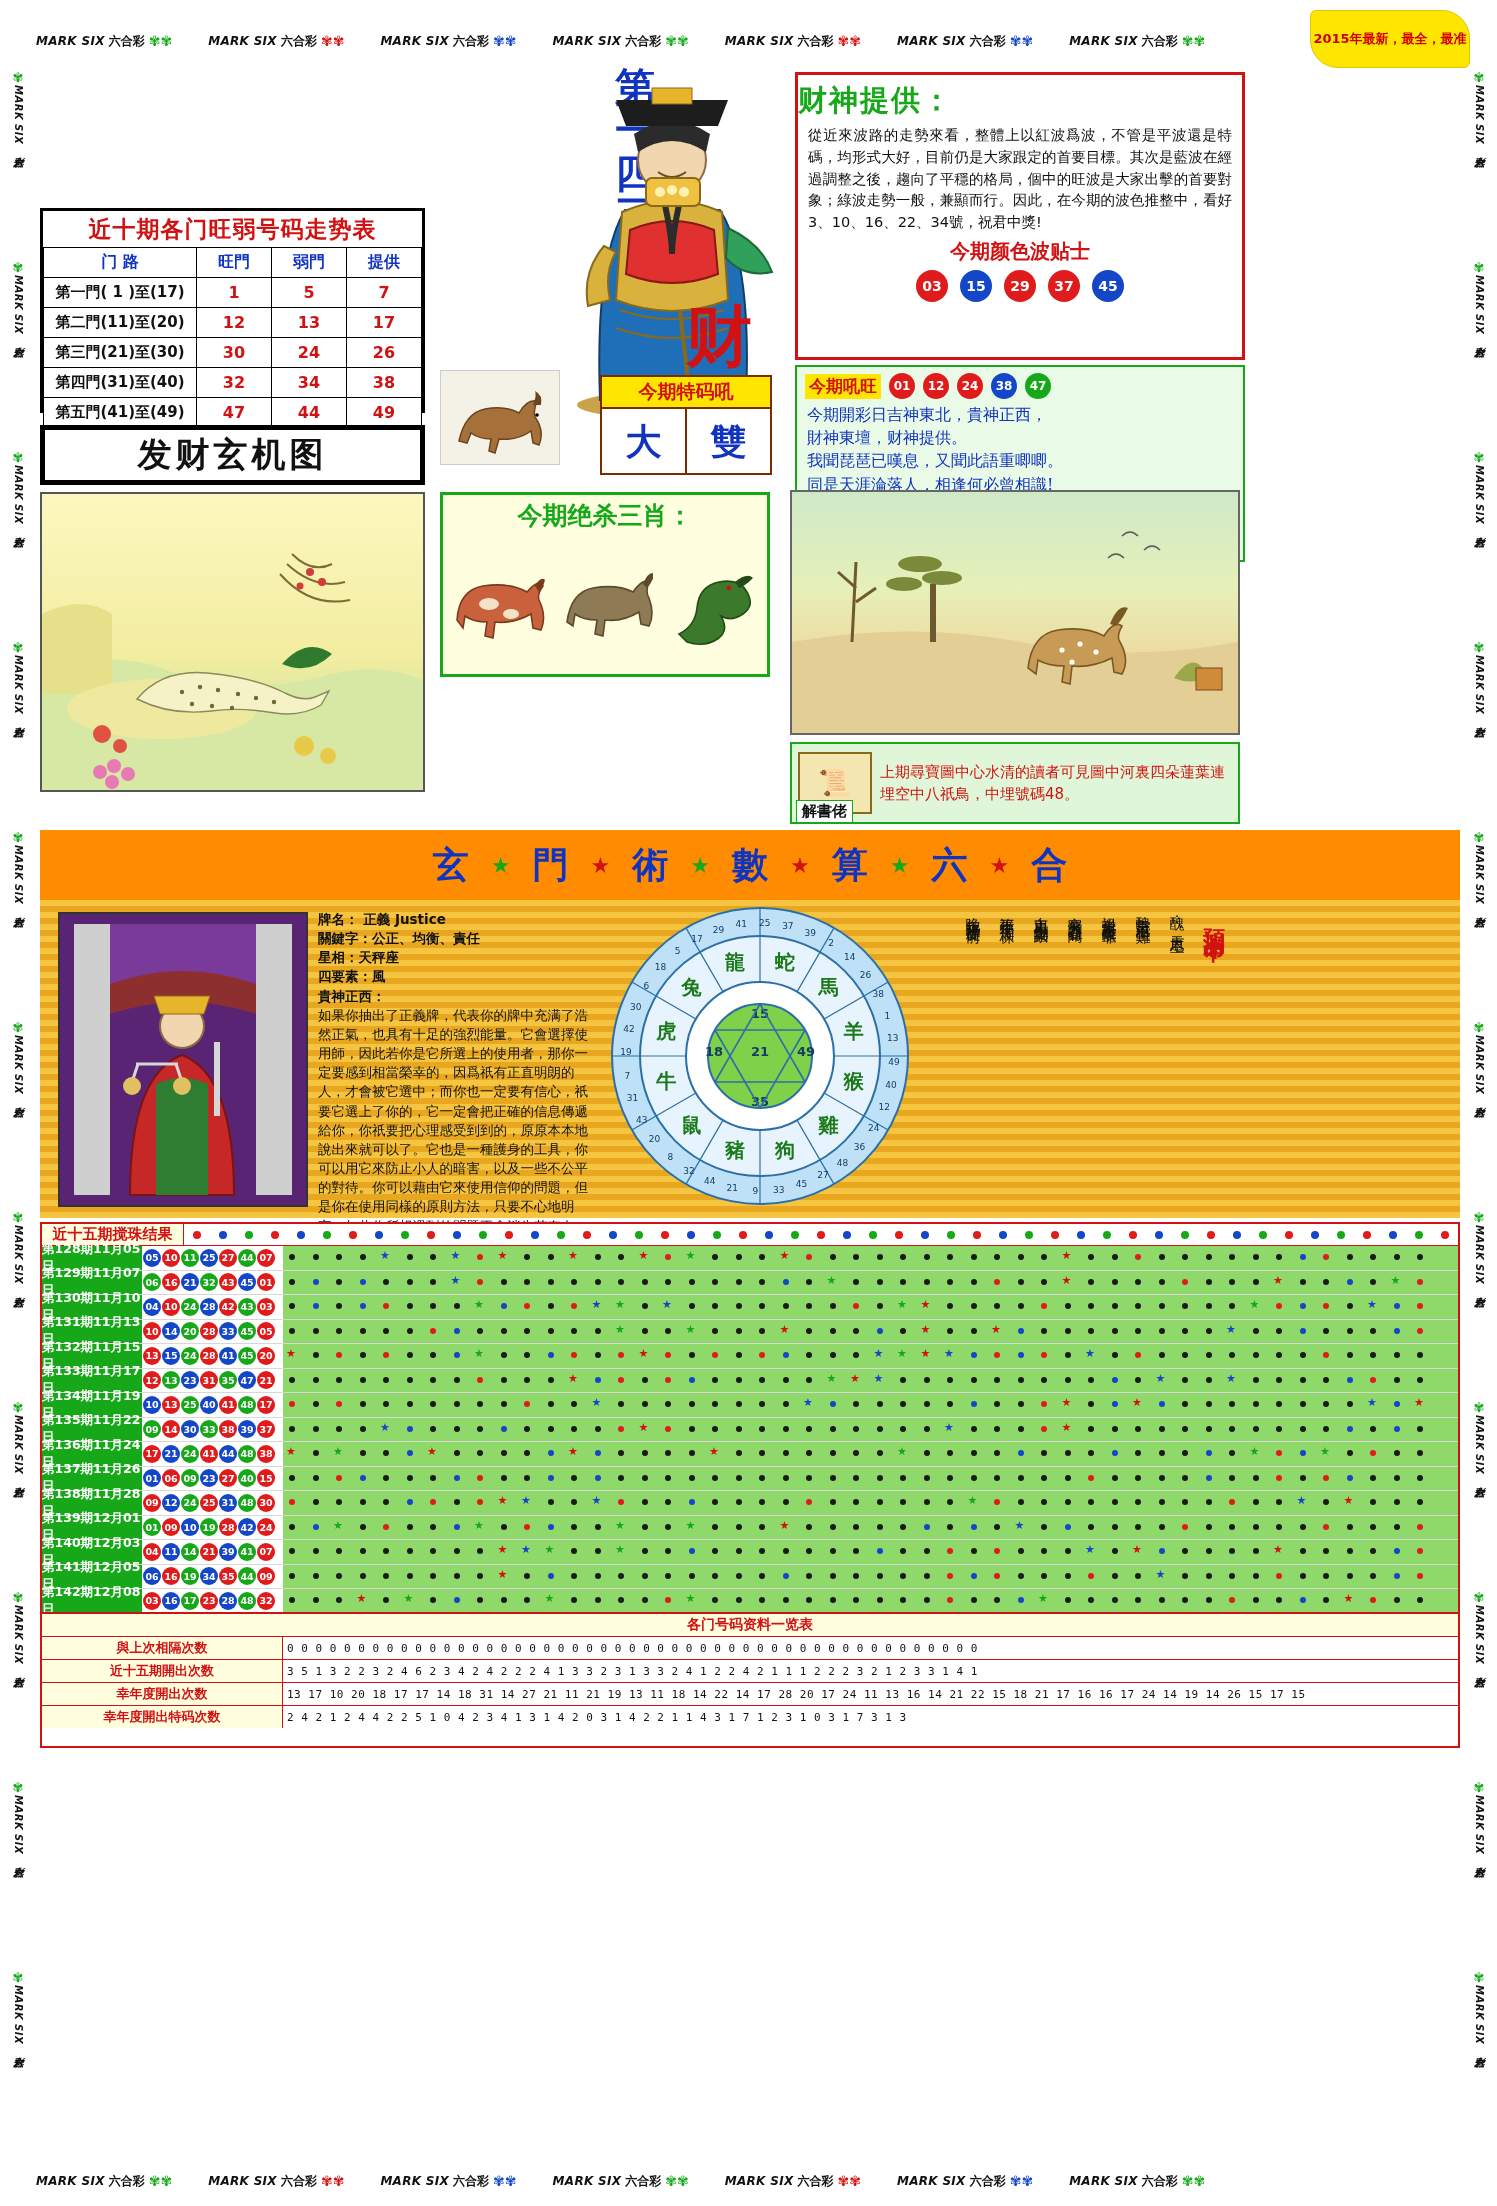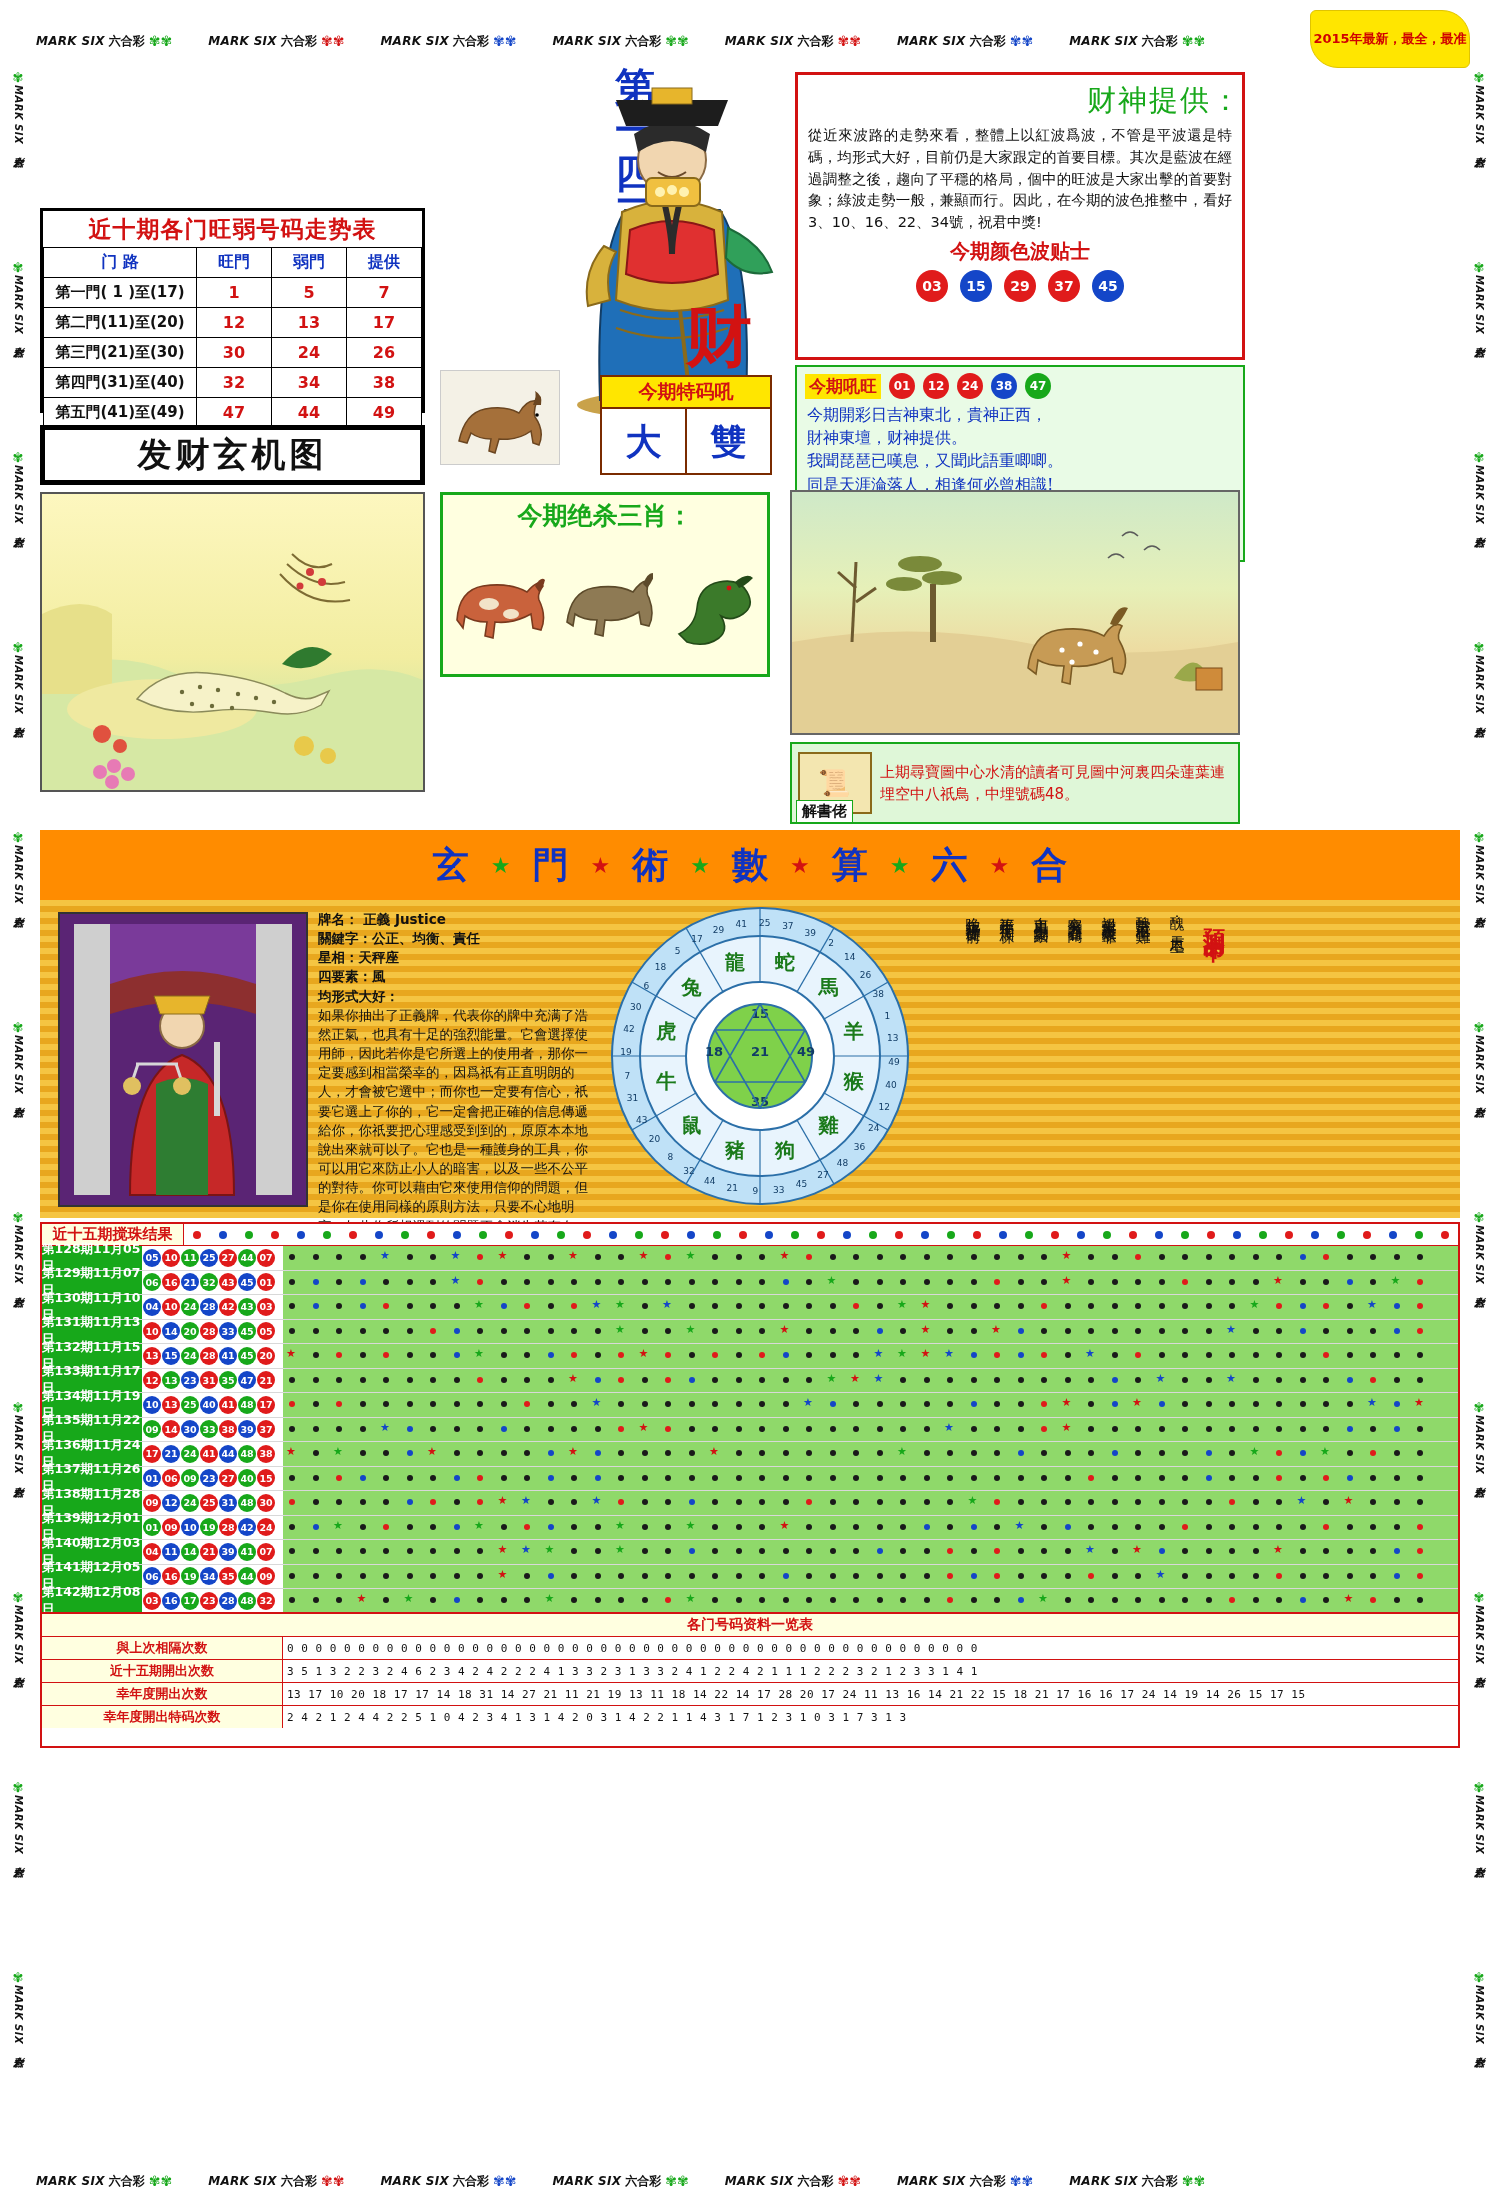--- a/index.html
+++ b/index.html
@@ -67,21 +67,21 @@
   
   #tmBox{left:600px;top:375px;width:172px;height:100px;border:2px solid #7a2b00;background:#fff;}
   #tmHead{height:30px;background:#ffe600;display:flex;align-items:center;justify-content:center;border-bottom:2px solid #7a2b00;}
   #tmHead span{font-size:19px;font-weight:bold;color:#d21212;}
   #tmBody{display:flex;height:66px;}
   #tmBody div{flex:1;display:flex;align-items:center;justify-content:center;font-size:36px;font-weight:bold;color:#1033c0;}
   #tmBody div:first-child{border-right:2px solid #7a2b00;}
 
   
   #csBox{left:795px;top:72px;width:450px;height:288px;background:#fff;border:3px solid #d21212;}
-  #csTitle{text-align:right;font-size:29px;font-weight:normal;color:#17a81a;margin-top:6px;letter-spacing:2px;}
+  #csTitle{text-align:left;font-size:29px;font-weight:bold;color:#17a81a;margin-top:6px;letter-spacing:2px;}
   #csText{padding:4px 10px 0 10px;font-size:14.5px;line-height:1.5;color:#111;text-align:justify;}
   #csSub{text-align:center;font-size:20px;font-weight:bold;color:#d21212;margin-top:4px;}
   #csBalls{display:flex;justify-content:center;gap:12px;margin-top:5px;}
   .ball{width:32px;height:32px;border-radius:50%;color:#fff;font-size:14px;font-weight:bold;display:flex;align-items:center;justify-content:center;}
   .b-red{background:#e01b1b;} .b-blue{background:#1446c8;} .b-green{background:#17a81a;}
 
   
   #hwBox{left:795px;top:365px;width:450px;height:197px;background:#e9fbe6;border:2px solid #17a81a;}
   #hwHead{display:flex;align-items:center;gap:8px;padding:6px 8px 2px 8px;}
   #hwHead .h{font-size:17px;font-weight:bold;color:#d21212;background:#ffe600;padding:1px 4px;}
@@ -576,21 +576,21 @@
         </g>
       <circle cx="72" cy="172" r="9" fill="#e0c060"></circle>
         <circle cx="122" cy="172" r="9" fill="#e0c060"></circle>
     </svg>
   </div>
   <div class="abs" id="tarotTxt">
       <div class="hd">牌名：  正義  Justice</div>
       <div class="hd">關鍵字：公正、均衡、責任</div>
       <div class="hd">星相：天秤座</div>
       <div class="hd">四要素：風</div>
-      <div class="hd">均形式大好：</div>
+      <div class="hd">貴神正西：</div>
       <div>如果你抽出了正義牌，代表你的牌中充满了浩然正氣，也具有十足的強烈能量。它會選擇使用師，因此若你是它所選上的使用者，那你一定要感到相當榮幸的，因爲祇有正直明朗的人，才會被它選中；而你也一定要有信心，祇要它選上了你的，它一定會把正確的信息傳遞給你，你祇要把心理感受到到的，原原本本地說出來就可以了。它也是一種護身的工具，你可以用它來防止小人的暗害，以及一些不公平的對待。你可以藉由它來使用信仰的問題，但是你在使用同樣的原則方法，只要不心地明亮，如此你所想遇到的問題不會消失若存在。</div>
     </div>
 
   <div class="abs" id="wheel">
     <svg width="300" height="300" viewBox="0 0 300 300">
       <circle cx="150" cy="150" r="148" fill="#bfe1f7" stroke="#2b6fa8" stroke-width="2"></circle>
       <circle cx="150" cy="150" r="120" fill="#e8f4fd" stroke="#2b6fa8" stroke-width="2"></circle>
       <circle cx="150" cy="150" r="74" fill="#ffffff" stroke="#2b6fa8" stroke-width="2"></circle>
       <circle cx="150" cy="150" r="52" fill="#7fd14a" stroke="#2b6fa8" stroke-width="2"></circle>
       <g id="wheelSpokes" stroke="#2b6fa8" stroke-width="1.2">

